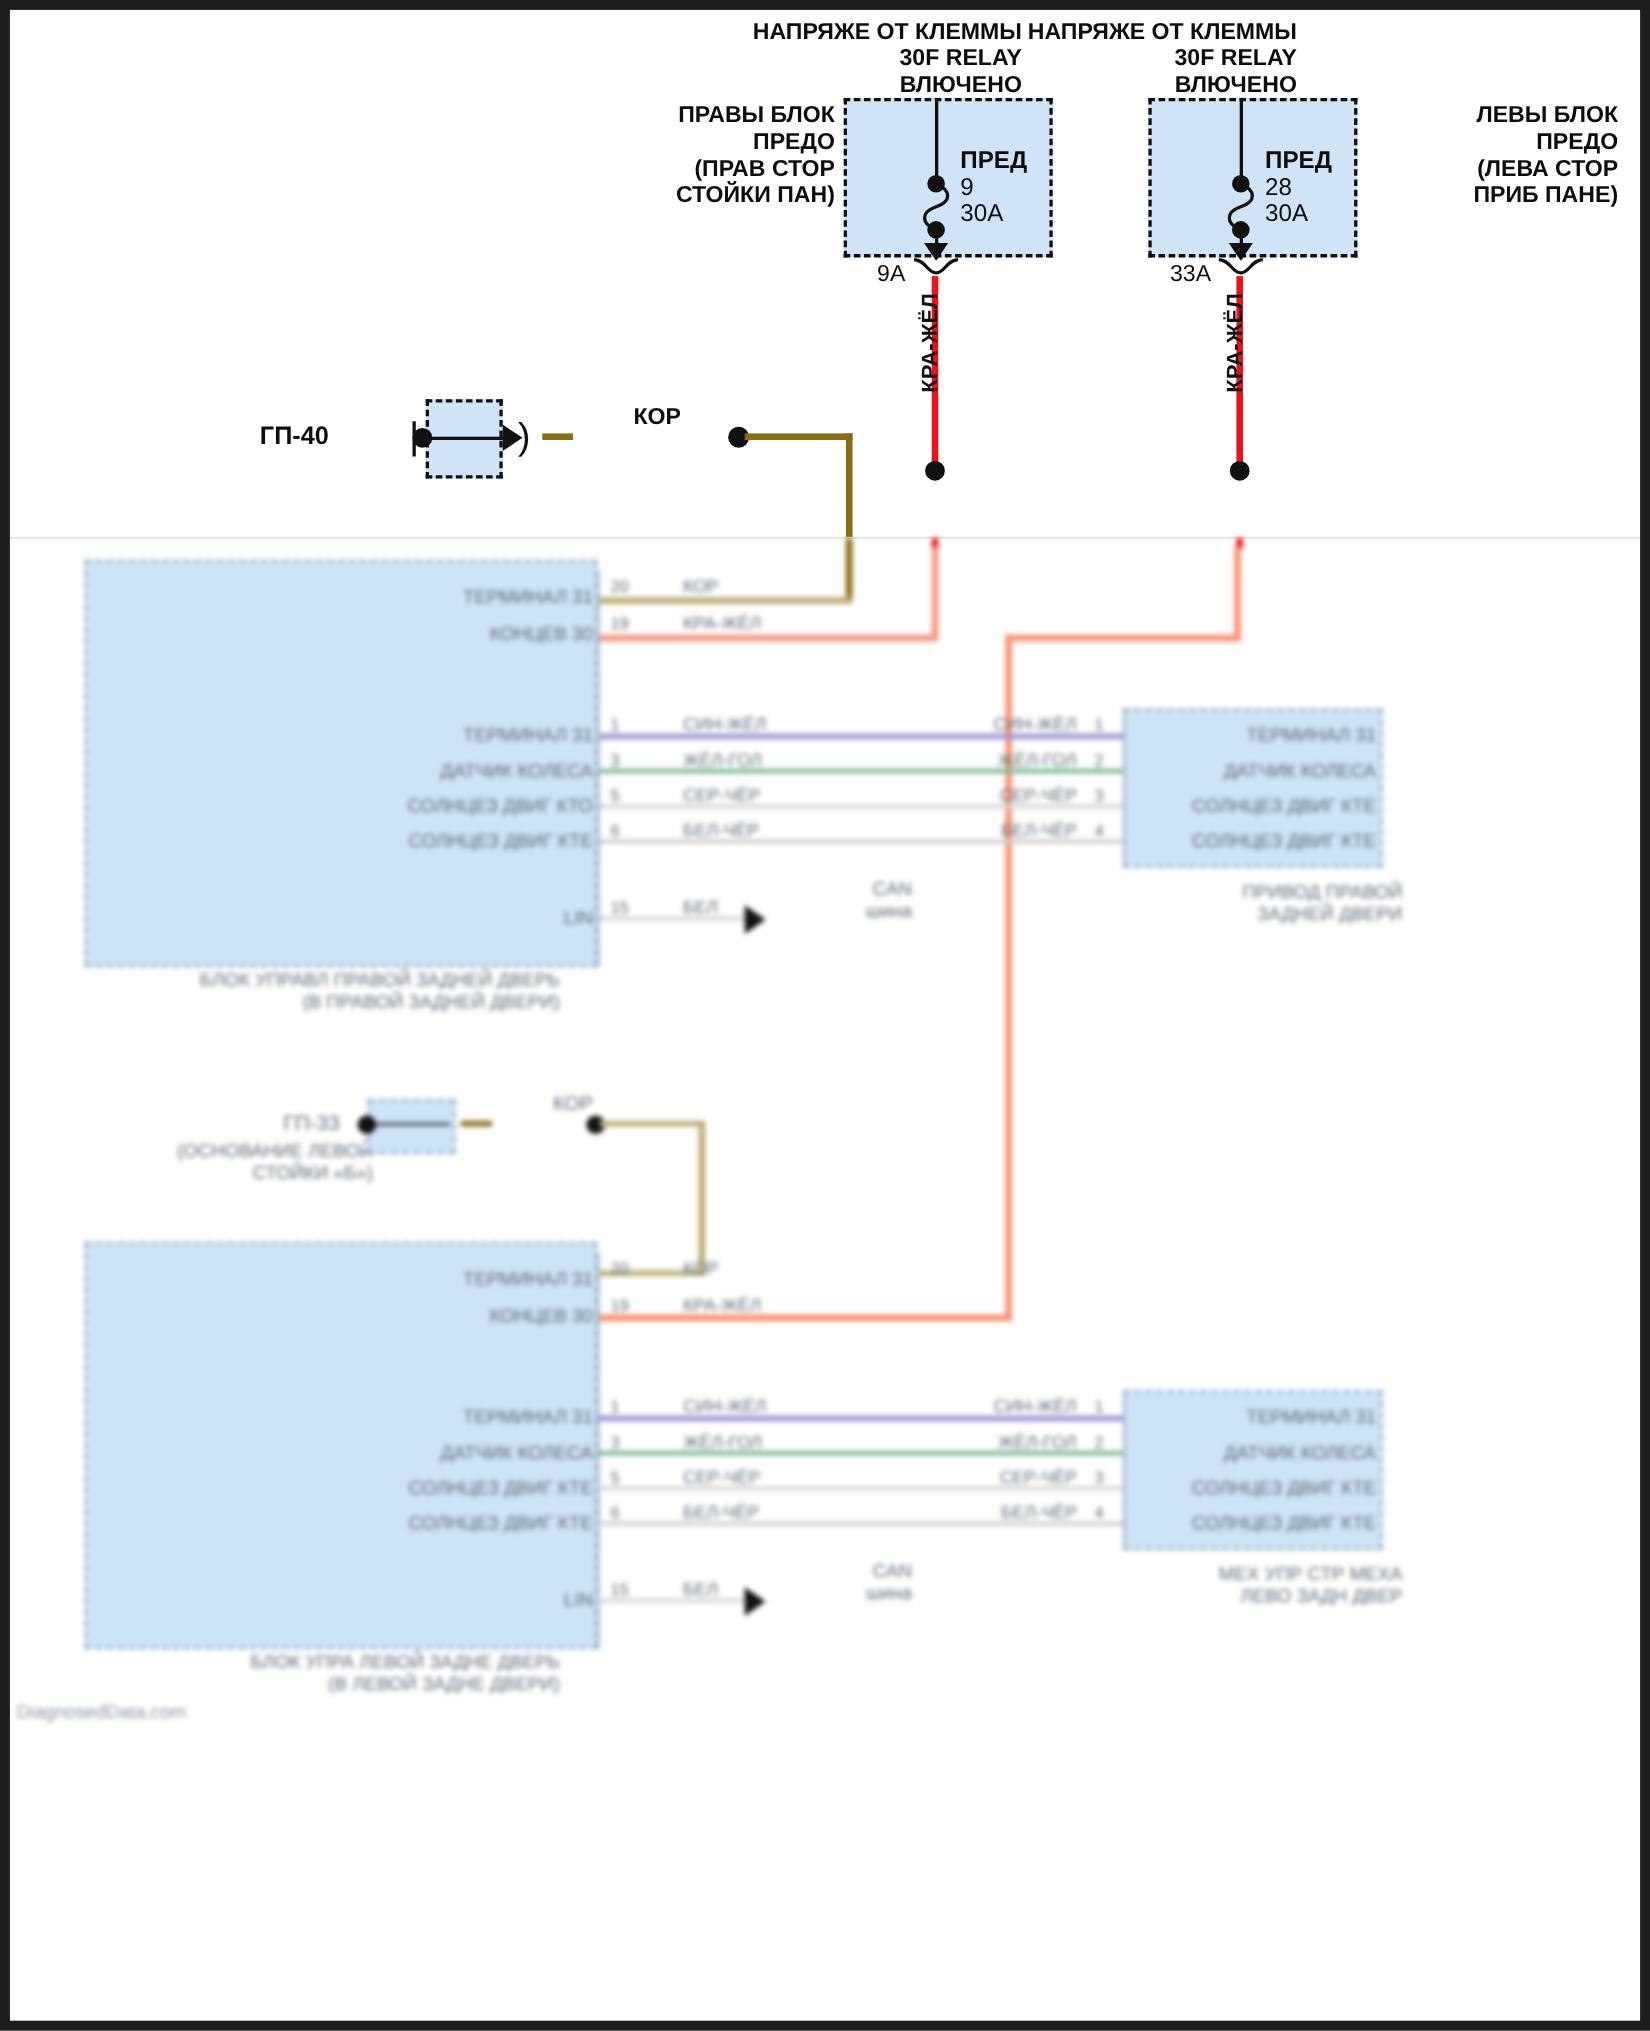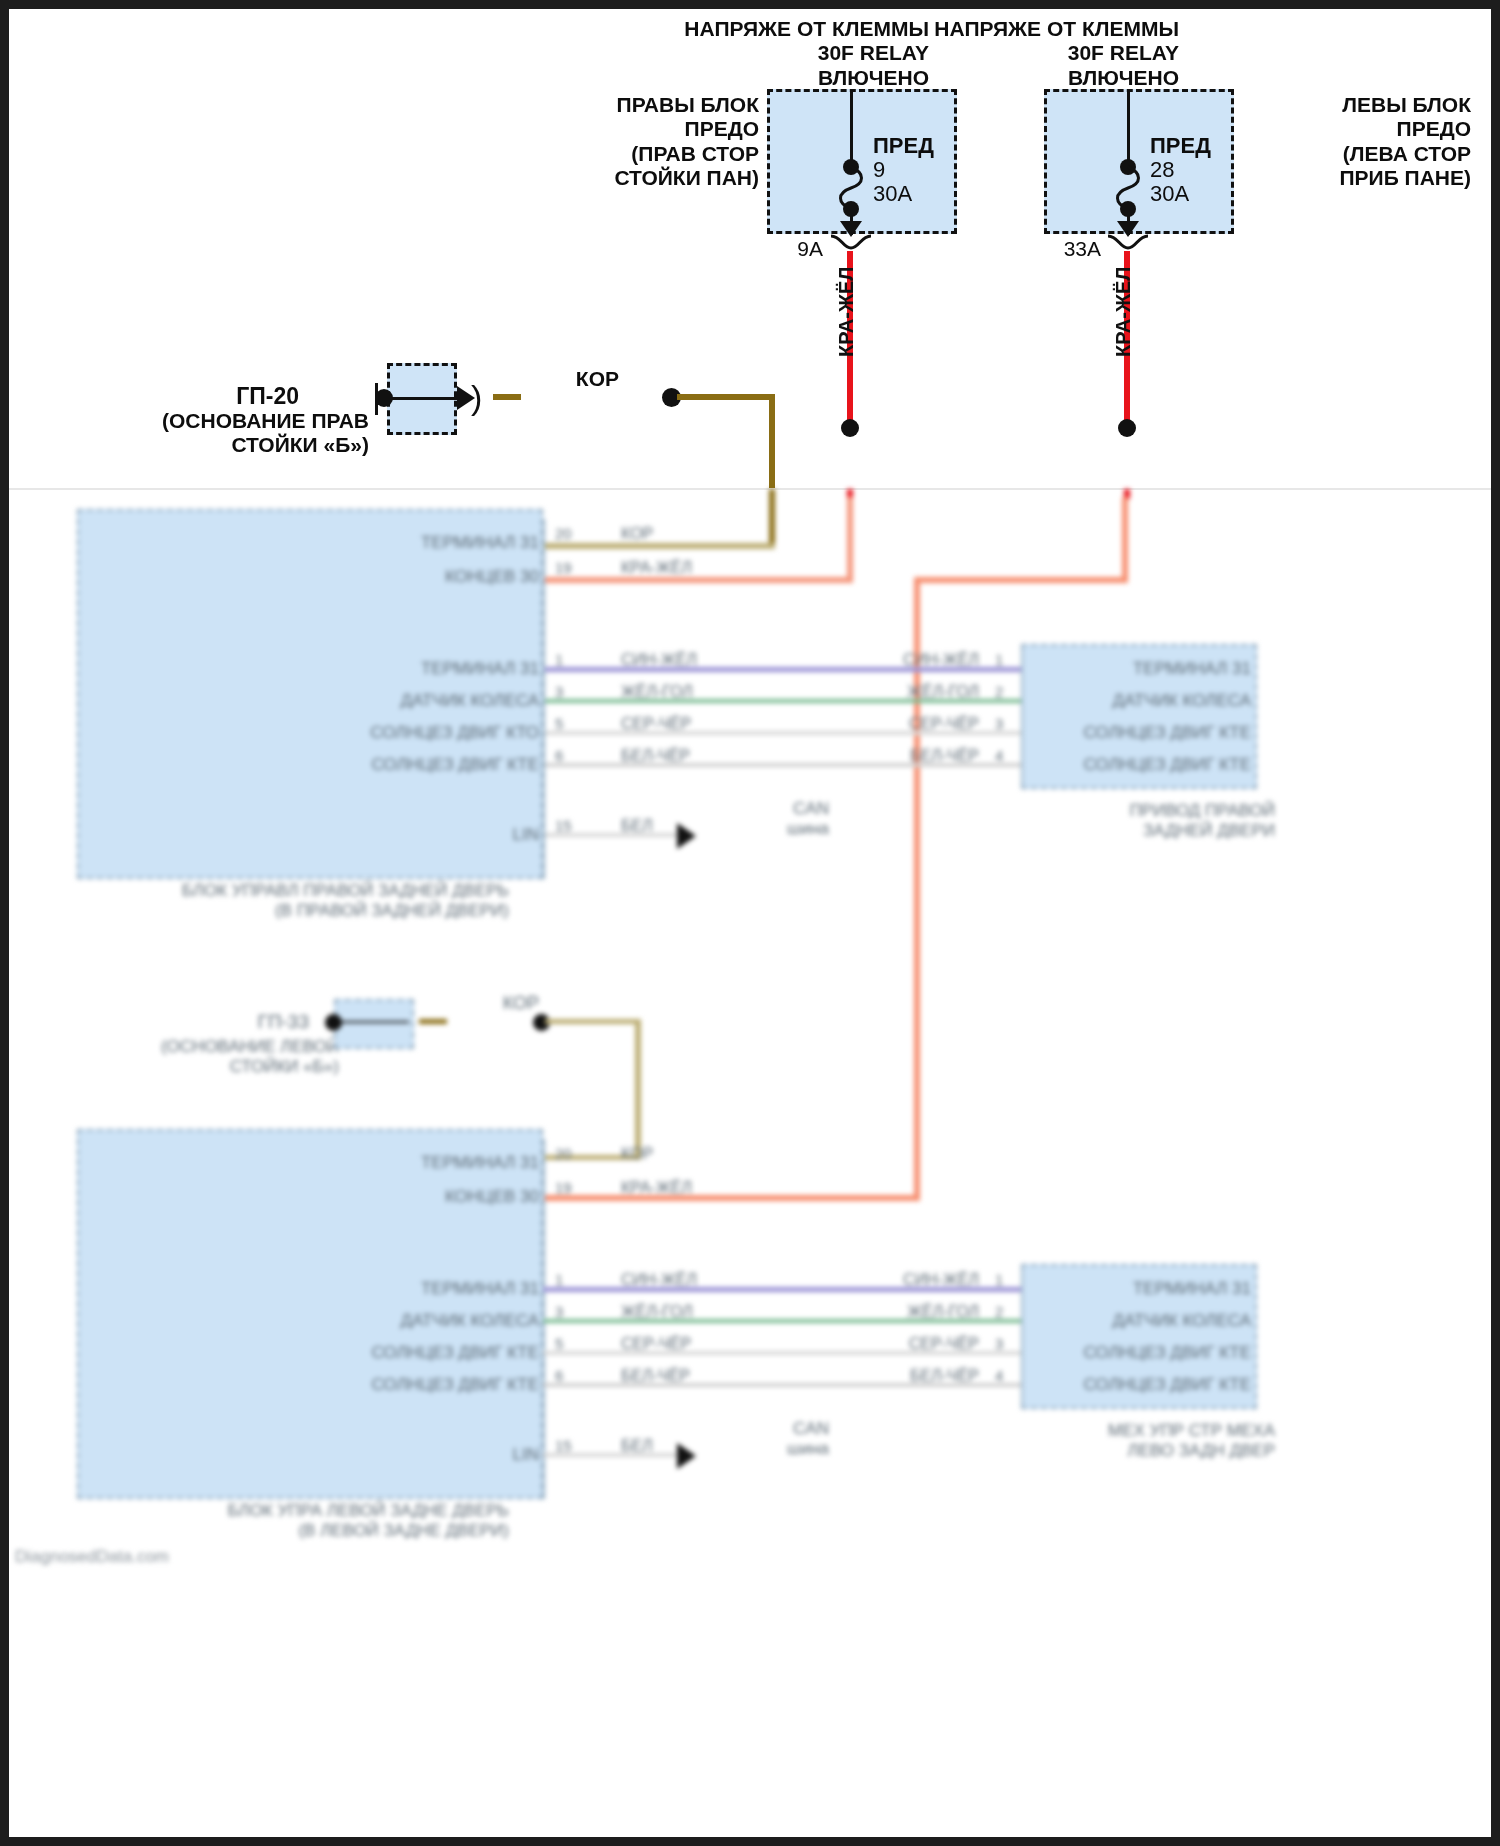--- a/index.html
+++ b/index.html
@@ -168,23 +168,21 @@
 
   <svg style="position:absolute;left:1097px;top:225px;" width="44" height="18" viewBox="0 0 44 18">
     <path d="M2 2 C 12 2, 14 14, 22 14 C 30 14, 32 2, 42 2" fill="none" stroke="#111" stroke-width="3"></path>
   </svg>
   <div class="txt rgt" style="left:1012px;top:228px;width:80px;font-size:21px;">33A</div>
 
   <div class="wire v red-dash" style="left:1115px;top:242px;height:182px;"></div>
   <div class="vtext" style="left:1103px;top:348px;font-size:20px;font-weight:bold;">КРА-ЖЁЛ</div>
   <div class="dot" style="left:1109px;top:410px;width:18px;height:18px;"></div>
 
-  <div class="txt rgt" style="left:180px;top:374px;width:110px;font-size:23px;font-weight:bold;">ГП-20</div>
-  <div class="txt ctr" style="left:110px;top:400px;width:250px;font-size:21px;font-weight:bold;">(ОСНОВАНИЕ ПРАВ
-СТОЙКИ «Б»)</div>
+  <div class="txt rgt" style="left:180px;top:374px;width:110px;font-size:23px;font-weight:bold;">ГП-40</div>
 
   <div class="fuseblock" style="left:378px;top:354px;width:70px;height:72px;"></div>
 
   <div class="vline" style="left:366px;top:374px;height:32px;"></div>
   <div class="dot" style="left:366px;top:380px;width:18px;height:18px;"></div>
   <div class="hline" style="left:380px;top:388px;width:74px;"></div>
   <div style="position:absolute;left:448px;top:377px;width:0;height:0;border-top:12px solid transparent;border-bottom:12px solid transparent;border-left:18px solid #111;"></div>
   <div class="brk" style="left:462px;top:371px;">)</div>
 
   <div class="wire h brown-dash" style="left:484px;top:385px;width:180px;"></div>

